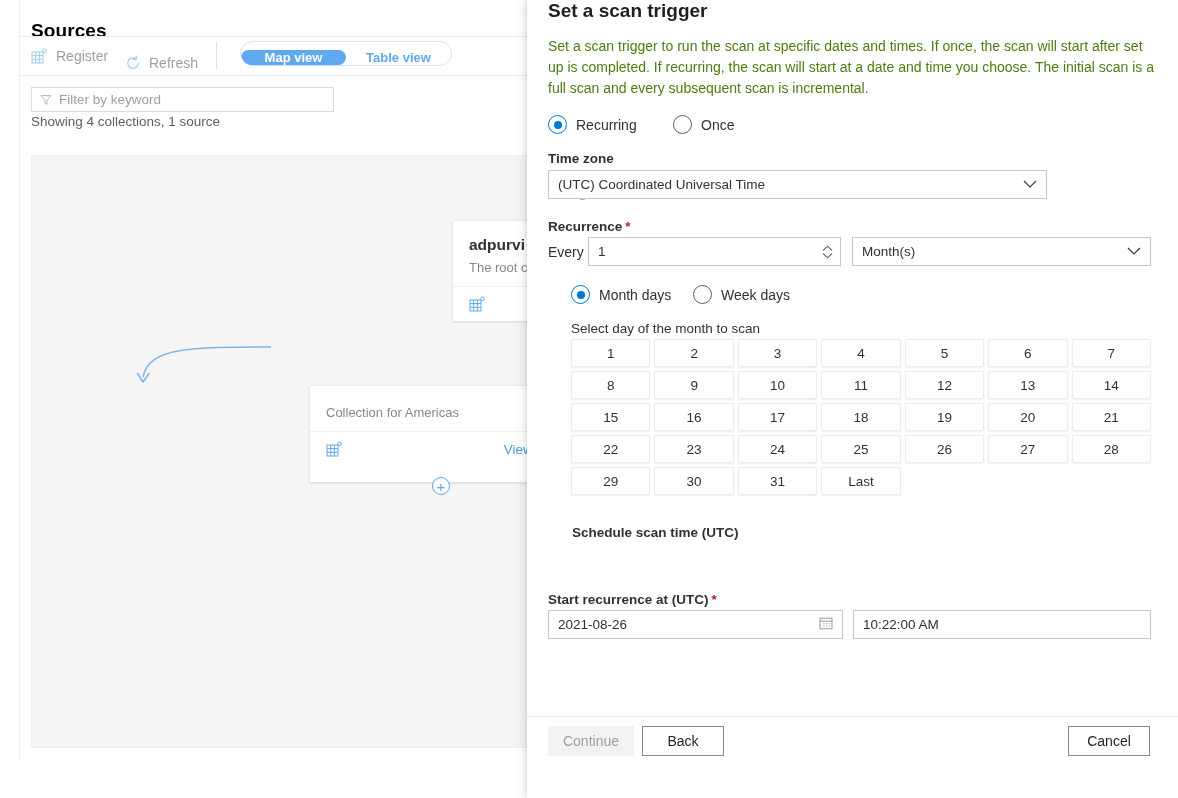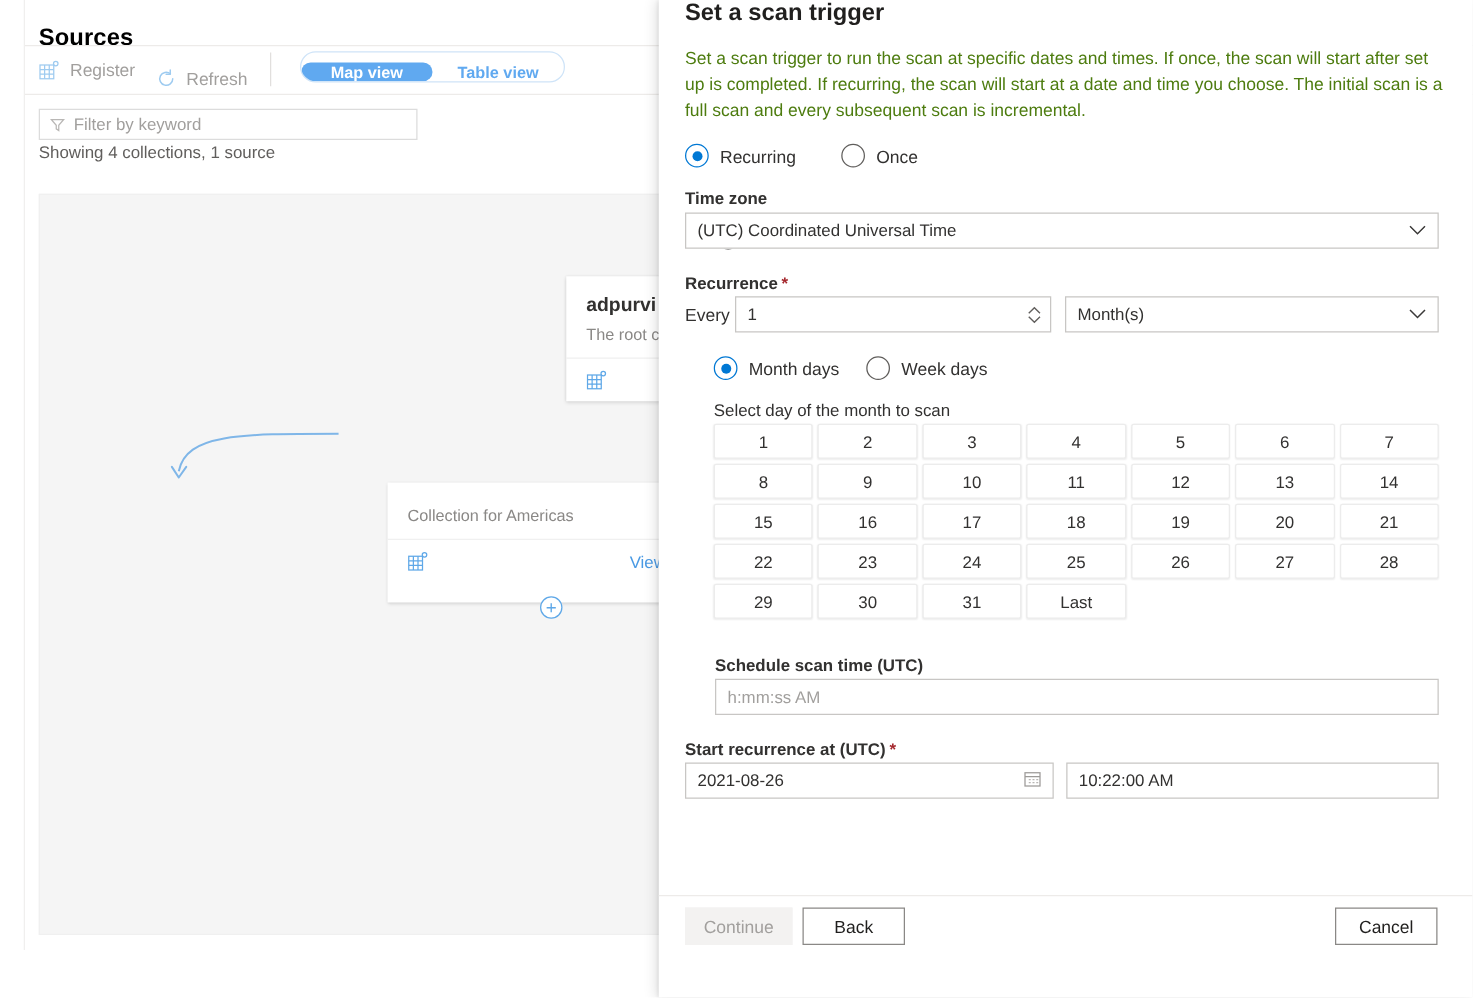--- a/index.html
+++ b/index.html
@@ -311,21 +311,21 @@
       <div class="radio-row" style="left:146px; top:115px;">
         <span class="radio"></span>
         <span class="radio-label">Once</span>
       </div>
 
       <div class="field-label" style="left:21px; top:151px;flex-direction:column;">
         <span>Time zone</span>
         <span class="req">*</span>
         <span class="info-i">i</span>
       </div>
-      <div class="inp" style="left:21px; top:170px; width:603px;">
+      <div class="inp" style="left:21px; top:170px; width:499px;">
         <span>(UTC) Coordinated Universal Time</span>
         <span class="caret">
           <svg width="14" height="9" viewBox="0 0 14 9">
               <path d="M1 1l6 6 6-6" fill="none" stroke="#3b3a39" stroke-width="1.2"></path>
             </svg>
         </span>
       </div>
 
       <div class="field-label" style="left:21px; top:219px;">
         <span>Recurrence</span>
@@ -394,23 +394,20 @@
           <div class="day-cell">26</div>
           <div class="day-cell">27</div>
           <div class="day-cell">28</div>
           <div class="day-cell">29</div>
           <div class="day-cell">30</div>
           <div class="day-cell">31</div>
           <div class="day-cell">Last</div>
         </div>
 
       <div class="field-label" style="left:45px; top:525px;">Schedule scan time (UTC)</div>
-      <div class="inp ph" style="left:45px; top:543px; width:579px;">
-        <span>h:mm:ss AM</span>
-      </div>
 
       <div class="field-label" style="left:21px; top:592px;">
         <span>Start recurrence at (UTC)</span>
         <span class="req">*</span>
       </div>
       <div class="inp" style="left:21px; top:610px; width:295px;">
         <span>2021-08-26</span>
         <span class="caret">
           <svg width="14" height="14" viewBox="0 0 14 14">
             <rect x="1" y="2.2" width="12" height="10.6" fill="none" stroke="#9c9a98" stroke-width="1"></rect>

